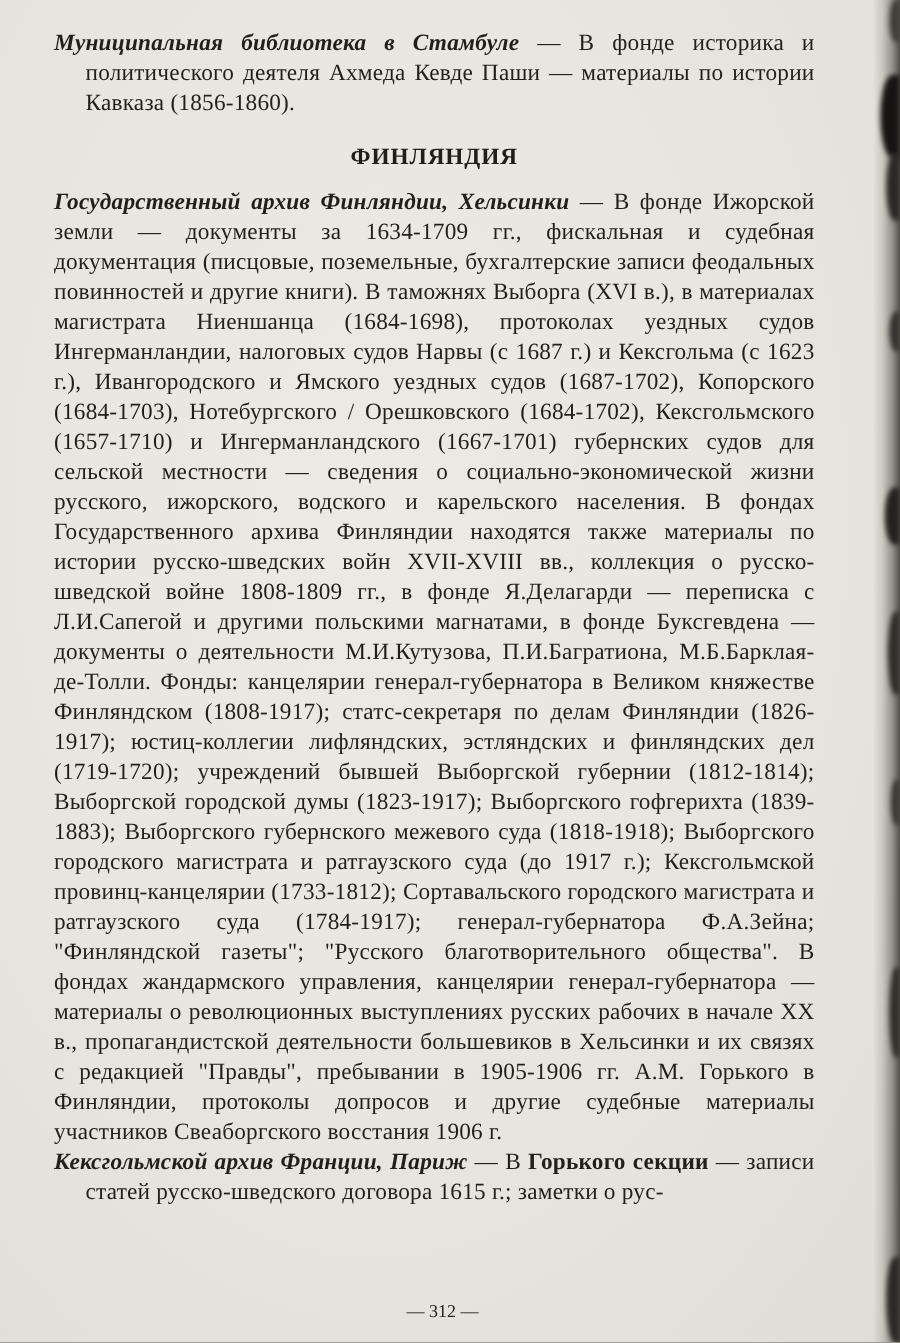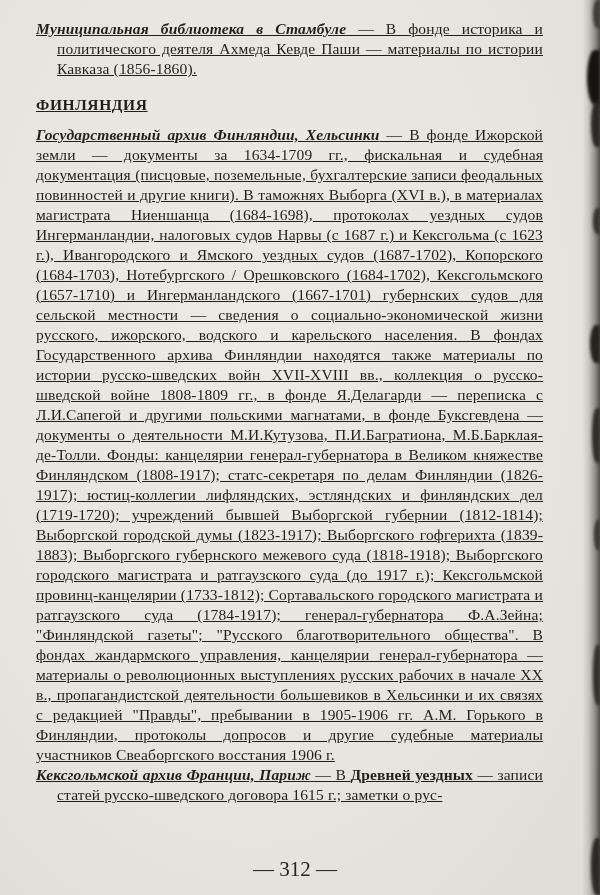--- a/index.html
+++ b/index.html
@@ -43,21 +43,20 @@
   .s5 { top: 408px; width: 8px;  height: 55px; background: #302d29; }
   .s6 { top: 520px; width: 6px;  height: 30px; background: #3a3733; }
   .s7 { top: 645px; width: 7px;  height: 60px; background: #312e2a; }
   .s8 { top: 838px; width: 9px;  height: 57px; background: #2b2825; }
   .s9 { top: 0;     width: 7px;  height: 28px; background: #3f3c38; }
 
   .content {
     position: relative;
     padding: 19px 57px 0 36px;
     z-index: 1;
-    text-decoration: underline;
   }
 
   .entry {
     font-size: 15.5px;
     line-height: 20px;
     text-align: justify;
     letter-spacing: 0.15px;
     color: #211f1b;
   }
   .hang {
@@ -66,53 +65,54 @@
   }
   .entry-title {
     font-weight: bold;
     font-style: italic;
   }
   .entry-bold {
     font-weight: bold;
   }
 
   .section-heading {
+    text-align: center;
     font-size: 15.5px;
     font-weight: bold;
     letter-spacing: 0.6px;
     margin: 17px 0 11px 0;
     color: #201e1b;
   }
 
   .page-number {
     position: absolute;
     bottom: 13px;
     left: 0; right: 10px;
     text-align: center;
-    font-size: 21px;
+    font-size: 12px;
     color: #26241f;
     z-index: 1;
     margin-top: 36px;
   }
 </style>
 </head>
 <body>
 
 <div class="page">
 
   <div class="content">
 
     <p class="entry hang"><span class="entry-title">Муниципальная библиотека в Стамбуле</span><span class="entry-text"> — В фонде историка и политического деятеля Ахмеда Кевде Паши — материалы по истории Кавказа (1856-1860).</span></p>
 
     <h2 class="section-heading">ФИНЛЯНДИЯ</h2>
 
     <p class="entry"><span class="entry-title">Государственный архив Финляндии, Хельсинки</span><span class="entry-text"> — В фонде Ижорской земли — документы за 1634-1709 гг., фискальная и судебная документация (писцовые, поземельные, бухгалтерские записи феодальных повинностей и другие книги). В таможнях Выборга (XVI в.), в материалах магистрата Ниеншанца (1684-1698), протоколах уездных судов Ингерманландии, налоговых судов Нарвы (с 1687 г.) и Кексгольма (с 1623 г.), Ивангородского и Ямского уездных судов (1687-1702), Копорского (1684-1703), Нотебургского / Орешковского (1684-1702), Кексгольмского (1657-1710) и Ингерманландского (1667-1701) губернских судов для сельской местности — сведения о социально-экономической жизни русского, ижорского, водского и карельского населения. В фондах Государственного архива Финляндии находятся также материалы по истории русско-шведских войн XVII-XVIII вв., коллекция о русско-шведской войне 1808-1809 гг., в фонде Я.Делагарди — переписка с Л.И.Сапегой и другими польскими магнатами, в фонде Буксгевдена — документы о деятельности М.И.Кутузова, П.И.Багратиона, М.Б.Барклая-де-Толли. Фонды: канцелярии генерал-губернатора в Великом княжестве Финляндском (1808-1917); статс-секретаря по делам Финляндии (1826-1917); юстиц-коллегии лифляндских, эстляндских и финляндских дел (1719-1720); учреждений бывшей Выборгской губернии (1812-1814); Выборгской городской думы (1823-1917); Выборгского гофгерихта (1839-1883); Выборгского губернского межевого суда (1818-1918); Выборгского городского магистрата и ратгаузского суда (до 1917 г.); Кексгольмской провинц-канцелярии (1733-1812); Сортавальского городского магистрата и ратгаузского суда (1784-1917); генерал-губернатора Ф.А.Зейна; "Финляндской газеты"; "Русского благотворительного общества". В фондах жандармского управления, канцелярии генерал-губернатора — материалы о революционных выступлениях русских рабочих в начале XX в., пропагандистской деятельности большевиков в Хельсинки и их связях с редакцией "Правды", пребывании в 1905-1906 гг. А.М. Горького в Финляндии, протоколы допросов и другие судебные материалы участников Свеаборгского восстания 1906 г.</span></p>
 
 
-    <p class="entry hang"><span class="entry-title">Кексгольмской архив Франции, Париж</span><span class="entry-text"> — В </span><span class="entry-bold">Древней уездных</span><span class="entry-text"> — записи статей русско-шведского договора 1615 г.; заметки о рус-</span></p>
+    <p class="entry hang"><span class="entry-title">Кексгольмской архив Франции, Париж</span><span class="entry-text"> — В </span><span class="entry-bold">Горького секции</span><span class="entry-text"> — записи статей русско-шведского договора 1615 г.; заметки о рус-</span></p>
 
   </div>
 
   <div class="page-number">— 312 —</div>
 
   <div class="scan-shadow"></div>
   <div class="smudge s1"></div>
   <div class="smudge s2"></div>
   <div class="smudge s3"></div>
   <div class="smudge s4"></div>

